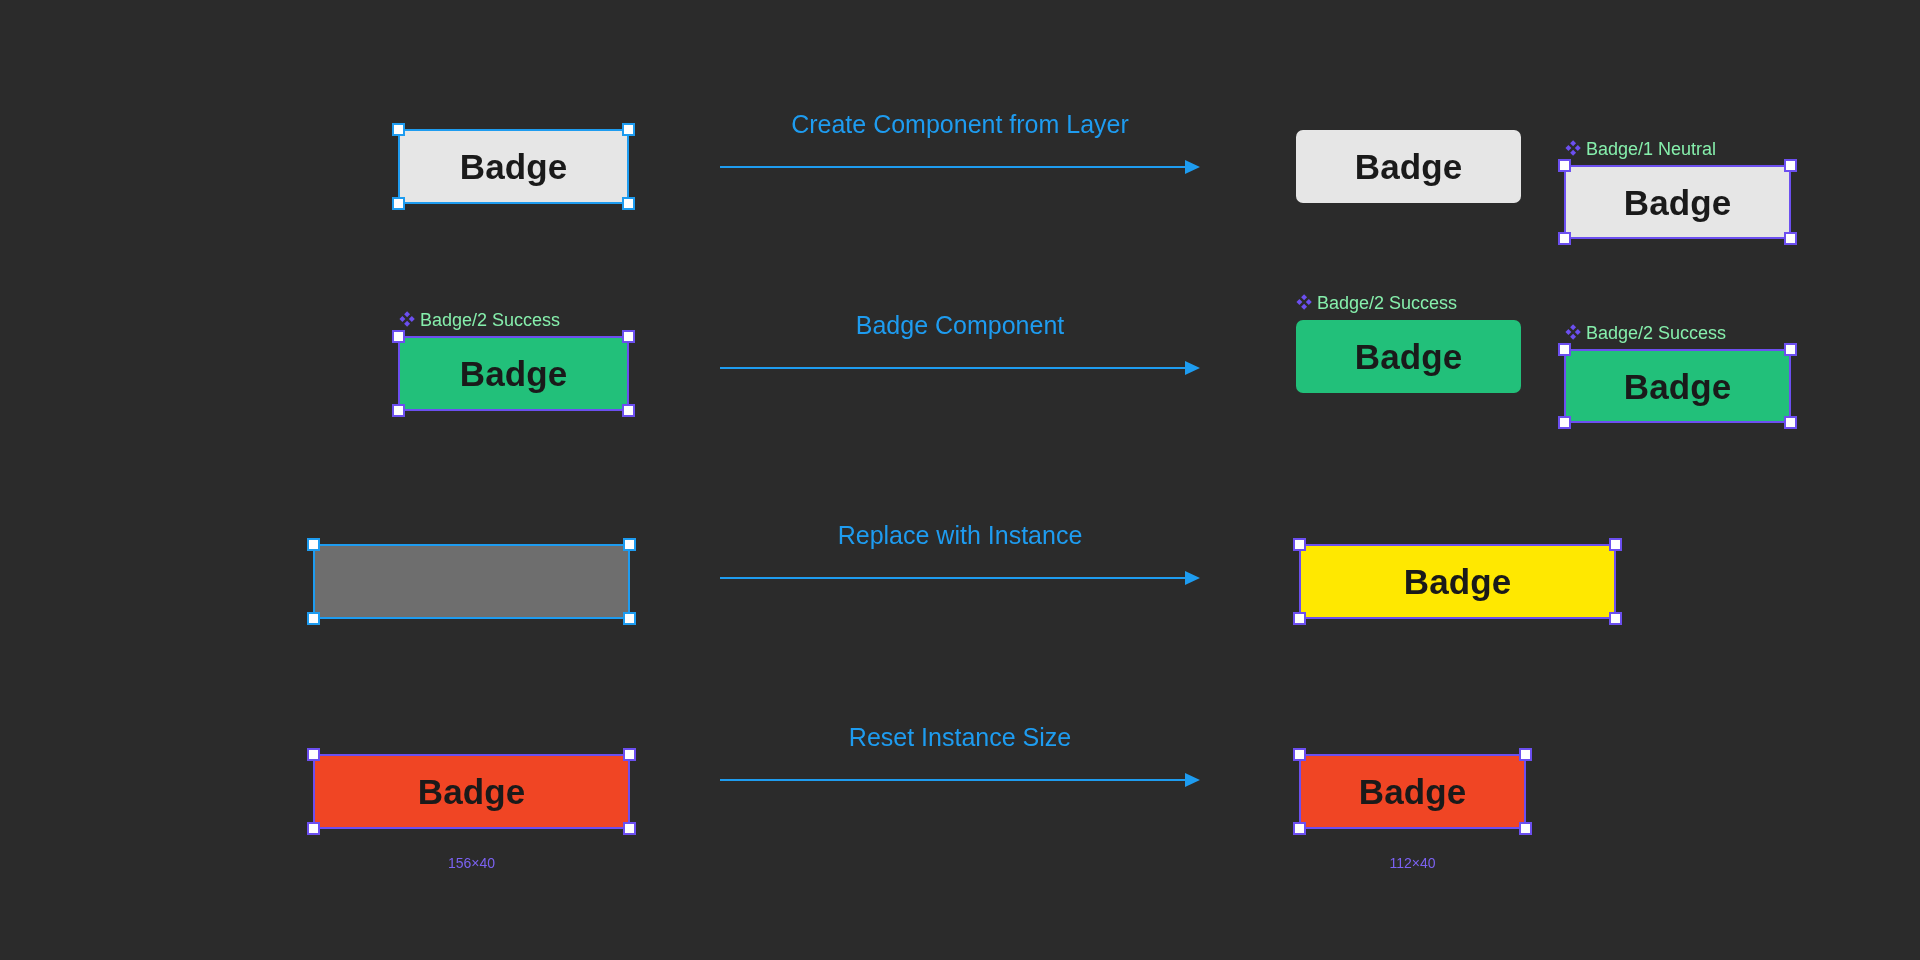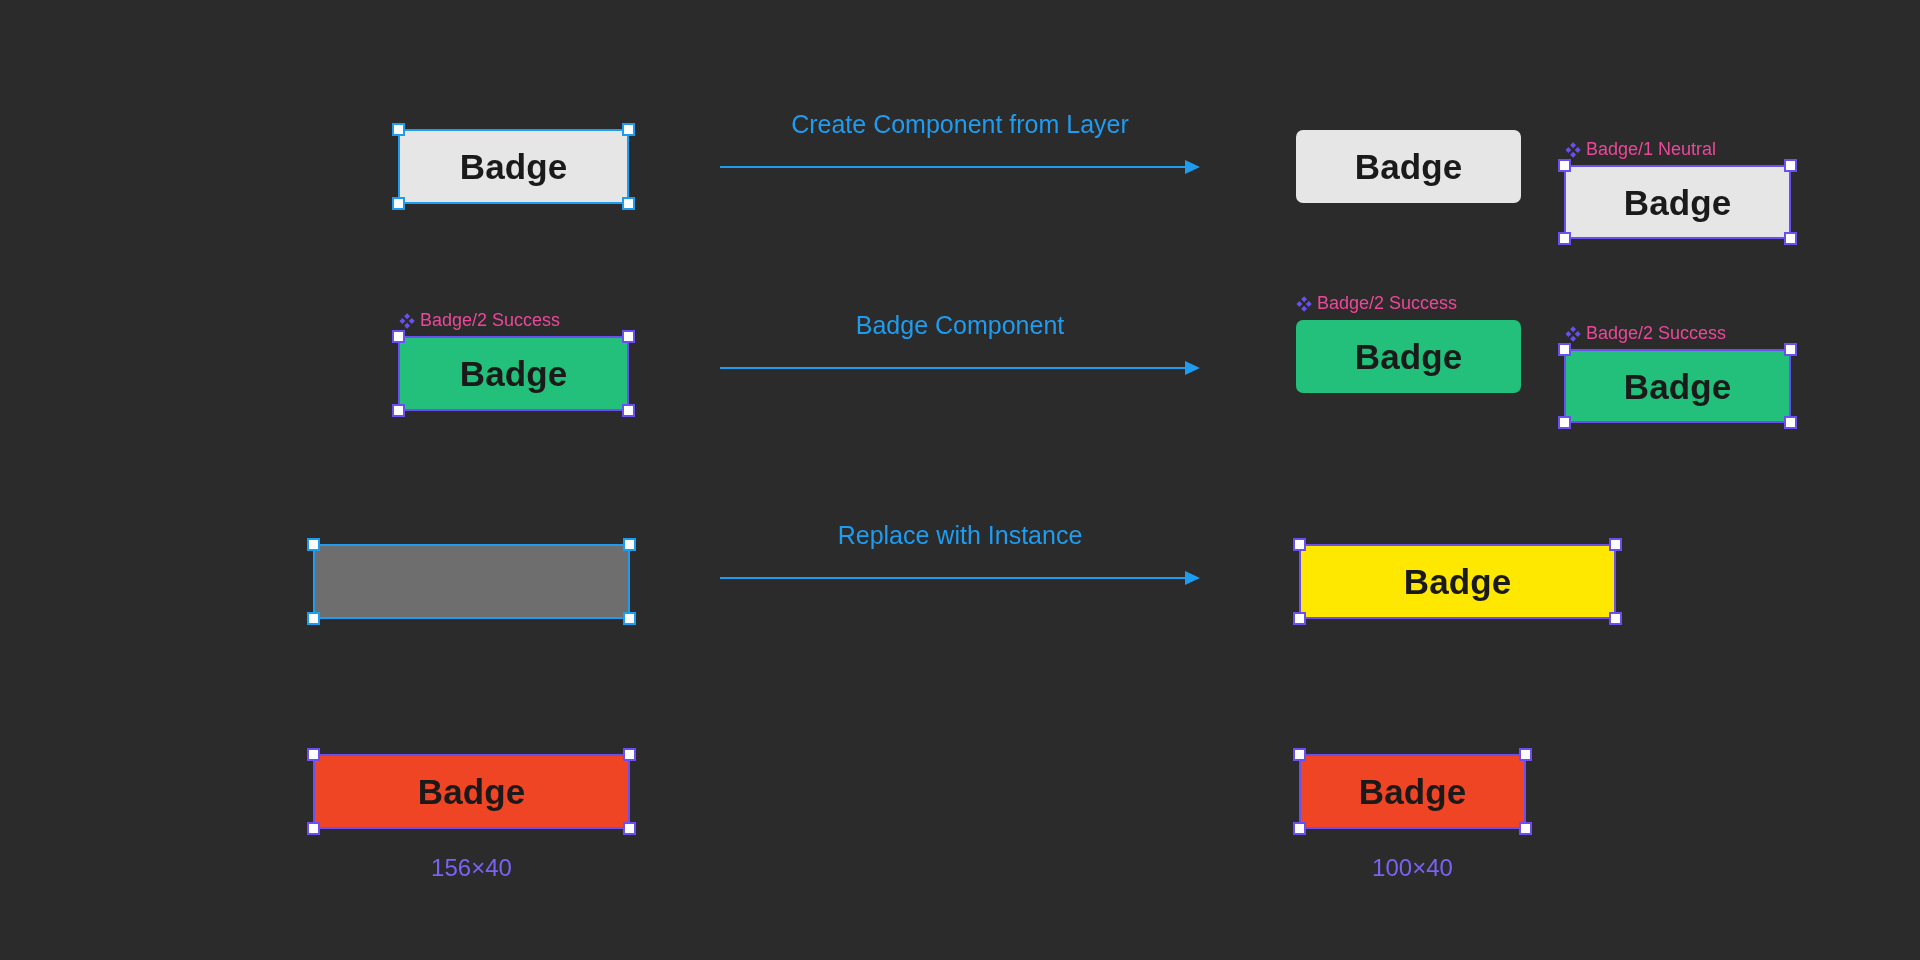--- a/index.html
+++ b/index.html
@@ -47,33 +47,33 @@
   .sel .hdl.br { right: -7px; bottom: -7px; }
 
   .sel.blue { color: #1e9cf0; }
   .sel.blue .edge { background: #1e9cf0; }
   .sel.purple { color: #6c4ff0; }
   .sel.purple .edge { background: #6c4ff0; }
 
   
   .cmp-label {
     position: absolute;
-    display: flex; align-items: flex-end; gap: 5px;
-    color: #ec4899;
+    display: flex; align-items: flex-start; gap: 5px;
+    color: #86efac;
     font-size: 18px;
     white-space: nowrap;
     line-height: 1;
   }
   .cmp-icon { display: block; flex: 0 0 auto; }
 
   
   .dim {
     position: absolute;
     color: #7b62f2;
-    font-size: 24px;
+    font-size: 14px;
     text-align: center;
     white-space: nowrap;
     line-height: 1;
   }
 
   
   .arrow-group { position: absolute; }
   .arrow-caption {
     position: absolute;
     left: 0; right: 0;
@@ -228,20 +228,25 @@
     <div class="sel purple" style="left: 1300px; top: 545px; width: 315px; height: 73px;">
       <div class="edge top"></div>
       <div class="edge bottom"></div>
       <div class="edge left"></div>
       <div class="edge right"></div>
       <div class="hdl tl"></div>
       <div class="hdl tr"></div>
       <div class="hdl bl"></div>
       <div class="hdl br"></div>
     </div>
+    <div class="arrow-group" style="left: 720px; top: 725px; width: 480px; height: 64px;">
+      <div class="arrow-caption">Reset Instance Size</div>
+      <div class="arrow-line" style="top:54px"></div>
+      <div class="arrow-head" style="top:48px"></div>
+    </div>
     <div class="badge" style="left: 314px; top: 755px; width: 315px; height: 73px; background: rgb(240, 69, 36);">
       <span>Badge</span>
     </div>
     <div class="sel purple" style="left: 314px; top: 755px; width: 315px; height: 73px;">
       <div class="edge top"></div>
       <div class="edge bottom"></div>
       <div class="edge left"></div>
       <div class="edge right"></div>
       <div class="hdl tl"></div>
       <div class="hdl tr"></div>
@@ -255,14 +260,14 @@
     <div class="sel purple" style="left: 1300px; top: 755px; width: 225px; height: 73px;">
       <div class="edge top"></div>
       <div class="edge bottom"></div>
       <div class="edge left"></div>
       <div class="edge right"></div>
       <div class="hdl tl"></div>
       <div class="hdl tr"></div>
       <div class="hdl bl"></div>
       <div class="hdl br"></div>
     </div>
-    <div class="dim" style="left: 1300px; top: 856px; width: 225px;">100×40</div>
+    <div class="dim" style="left: 1300px; top: 856px; width: 225px;">112×40</div>
   </div>
 
 </body></html>

